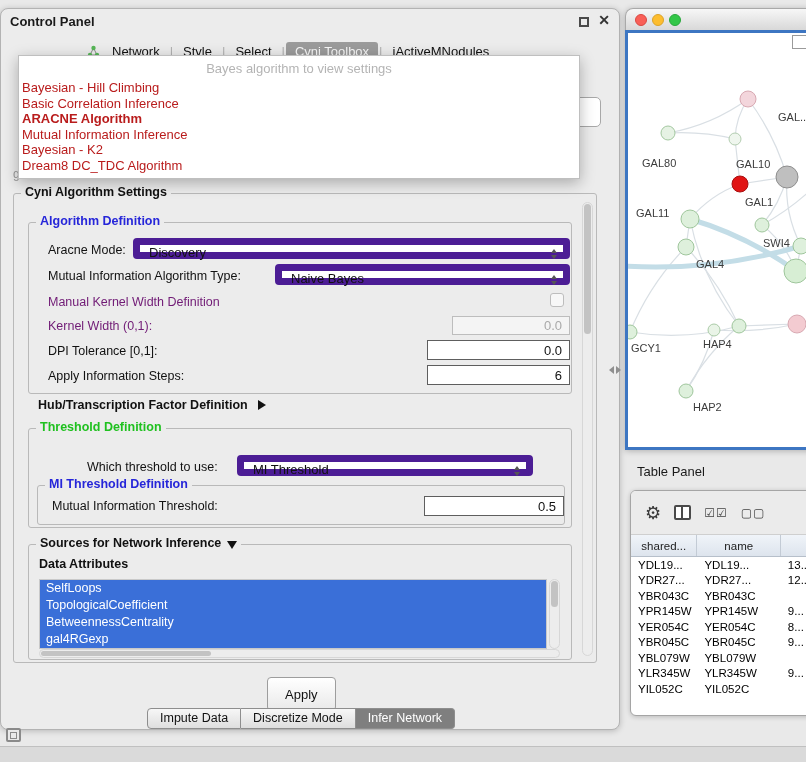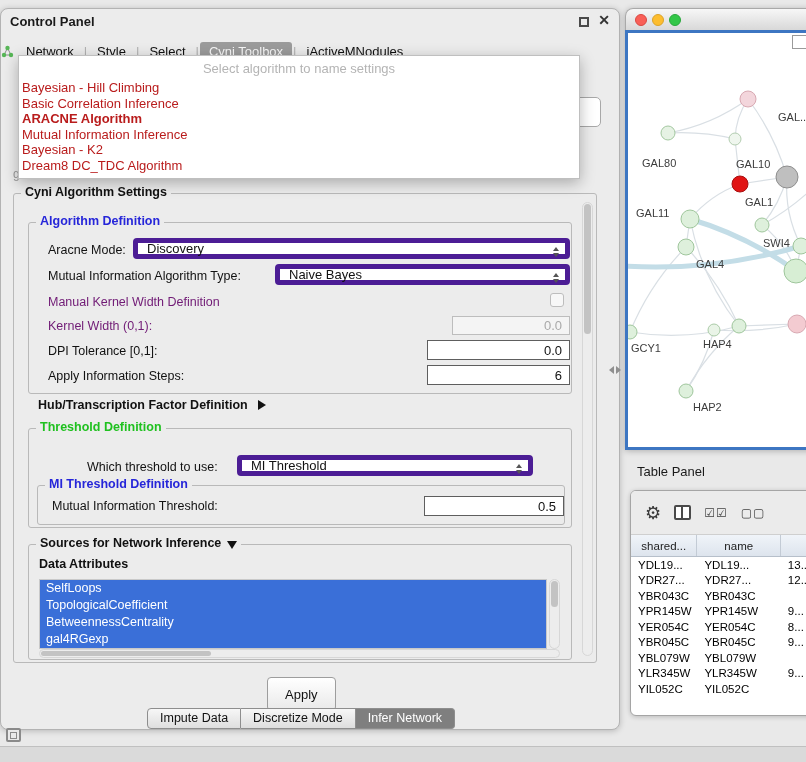--- a/index.html
+++ b/index.html
@@ -7,39 +7,39 @@
   body{font-family:"Liberation Sans",sans-serif}
   #page{position:relative;width:806px;height:762px;background:#e9e9e9;overflow:hidden;font-size:13px;color:#111}
   .abs{position:absolute}
 
   
   #control-panel{left:0;top:8px;width:620px;height:722px;background:#ececec;border:1px solid #b3b3b3;border-radius:8px;box-shadow:0 1px 6px rgba(0,0,0,.22)}
   .cp-title{position:absolute;left:9px;top:5px;font-size:13px;font-weight:bold;color:#1a1a1a}
   .win-min{position:absolute;right:30px;top:8px;width:10px;height:10px;border:2px solid #4a4a4a}
   .win-close{position:absolute;right:9px;top:3px;font-size:14px;font-weight:bold;color:#333}
 
-  .tabbar{position:absolute;left:0;top:30px;width:100%;height:24px;display:flex;align-items:center;font-size:13px}
+  .tabbar{position:absolute;left:0;top:30px;width:100%;height:24px;display:flex;align-items:center;padding-left:86px;font-size:13px}
   .tab{padding:2px 9px;color:#111;border-radius:3px;white-space:nowrap}
   .tab.active{background:#9b9b9b;color:#f7f7f7}
   .tabsep{color:#b0b0b0;margin:0 1px}
   .tab-icon{display:inline-flex;margin-right:3px}
 
   .combo-fragment{left:556px;top:88px;width:44px;height:30px;background:#fff;border:1px solid #a8a8a8;border-radius:5px}
   .frag-text{left:12px;top:158px;font-size:12px;color:#9a9a9a}
 
   .group{position:absolute;border:1px solid #b9b9b9;border-radius:3px}
   .group-label{position:absolute;top:-9px;left:7px;background:#ececec;padding:0 4px;font-size:12.5px;font-weight:bold;color:#1a1a1a;white-space:nowrap}
   .group-label.blue{color:#2626d9}
   .group-label.green{color:#1fc11f}
   .group-label.plain{font-weight:bold;color:#111}
 
   .form-label{position:absolute;font-size:12.5px;font-weight:normal;color:#111;white-space:nowrap}
   .form-label.disabled{color:#701a75}
 
-  .combo{position:absolute;background:#fff;border:5px solid #4c1d95;border-radius:4px;display:flex;align-items:center;padding:0 22px 0 9px;font-size:13px;height:21px}
+  .combo{position:absolute;background:#fff;border:7px solid #4c1d95;border-radius:4px;display:flex;padding:0 22px 0 9px;font-size:13px;height:21px}
   .combo .spin{position:absolute;right:6px;top:4px;display:flex;flex-direction:column;gap:2px}
   .combo .spin i{display:block;width:0;height:0;border-left:3.5px solid transparent;border-right:3.5px solid transparent}
   .combo .spin i.up{border-bottom:4px solid #555}
   .combo .spin i.down{border-top:4px solid #555}
 
   .field{position:absolute;background:#fff;border:1px solid #5e5e5e;display:flex;align-items:center;justify-content:flex-end;padding:0 7px;font-size:13px;color:#111}
   .field.disabled{border-color:#bdbdbd;background:#f4f4f4;color:#a9a9a9}
   .checkbox{position:absolute;width:14px;height:14px;background:#f7f7f7;border:1px solid #bdbdbd;border-radius:3px}
 
   .hub-row{position:absolute;font-size:12.5px;font-weight:bold;color:#111;white-space:nowrap}
@@ -228,21 +228,21 @@
     <button class="apply-btn" style="left:266px;top:668px">Apply</button>
 
     <div class="bottom-tabs" style="left:146px;top:699px">
         <span class="seg">Impute Data</span>
         <span class="seg">Discretize Mode</span>
         <span class="seg active">Infer Network</span>
       </div>
   </section>
 
   <div class="popup" style="left:18px;top:55px;width:562px">
-    <div class="popup-prompt">Select algorithm to name settings</div>
+    <div class="popup-prompt">Bayes algorithm to view settings</div>
     <div>
         <div class="popup-item">Bayesian - Hill Climbing</div>
         <div class="popup-item">Basic Correlation Inference</div>
         <div class="popup-item selected">ARACNE Algorithm</div>
         <div class="popup-item">Mutual Information Inference</div>
         <div class="popup-item">Bayesian - K2</div>
         <div class="popup-item">Dream8 DC_TDC Algorithm</div>
       </div>
   </div>
 

